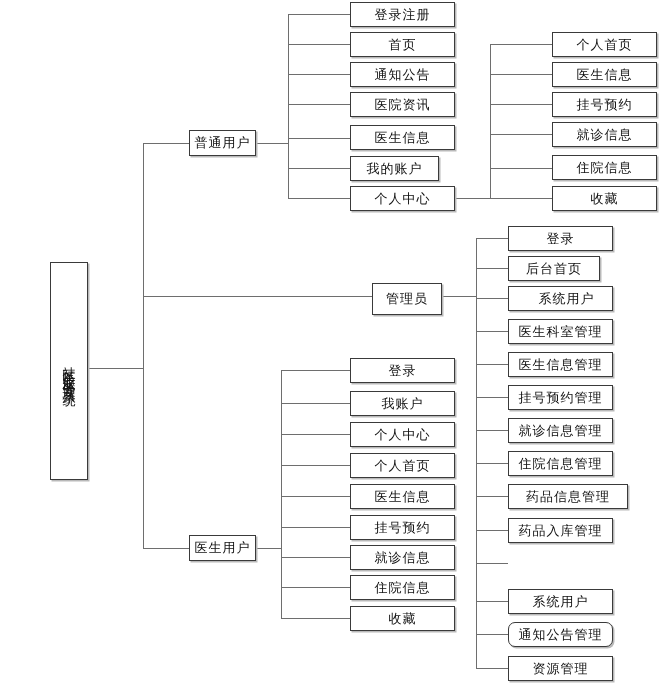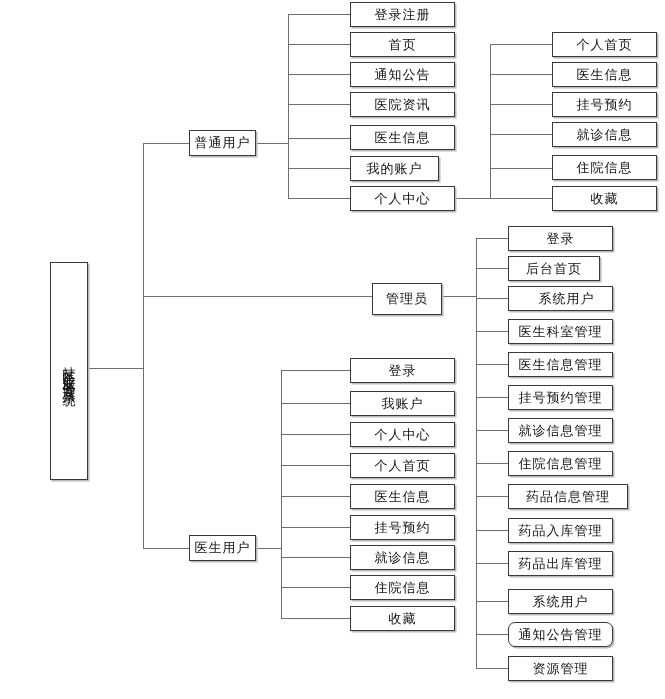--- a/index.html
+++ b/index.html
@@ -125,21 +125,20 @@
   <div class="node" style="left:508px; top:226px; width:105px; height:25px;">登录</div>
   <div class="node" style="left:508px; top:256px; width:92px; height:25px;">后台首页</div>
   <div class="node" style="left:508px; top:286px; width:105px; height:25px;padding-left:12px;">系统用户</div>
   <div class="node" style="left:508px; top:319px; width:105px; height:25px;">医生科室管理</div>
   <div class="node" style="left:508px; top:352px; width:105px; height:25px;">医生信息管理</div>
   <div class="node" style="left:508px; top:385px; width:105px; height:25px;">挂号预约管理</div>
   <div class="node" style="left:508px; top:418px; width:105px; height:25px;">就诊信息管理</div>
   <div class="node" style="left:508px; top:451px; width:105px; height:25px;">住院信息管理</div>
   <div class="node" style="left:508px; top:484px; width:120px; height:25px;">药品信息管理</div>
   <div class="node" style="left:508px; top:518px; width:105px; height:25px;">药品入库管理</div>
-  <div class="node" style="left:508px; top:551px; width:105px; height:25px;">药品出库管理</div>
   <div class="node" style="left:508px; top:589px; width:105px; height:25px;">系统用户</div>
   <div class="node" style="left:508px; top:622px; width:105px; height:25px;border-radius:7px;">通知公告管理</div>
   <div class="node" style="left:508px; top:656px; width:105px; height:25px;">资源管理</div>
 
   <div class="node" style="left:350px; top:358px; width:105px; height:25px;">登录</div>
   <div class="node" style="left:350px; top:391px; width:105px; height:25px;">我账户</div>
   <div class="node" style="left:350px; top:422px; width:105px; height:25px;">个人中心</div>
   <div class="node" style="left:350px; top:453px; width:105px; height:25px;">个人首页</div>
   <div class="node" style="left:350px; top:484px; width:105px; height:25px;">医生信息</div>
   <div class="node" style="left:350px; top:515px; width:105px; height:25px;">挂号预约</div>

